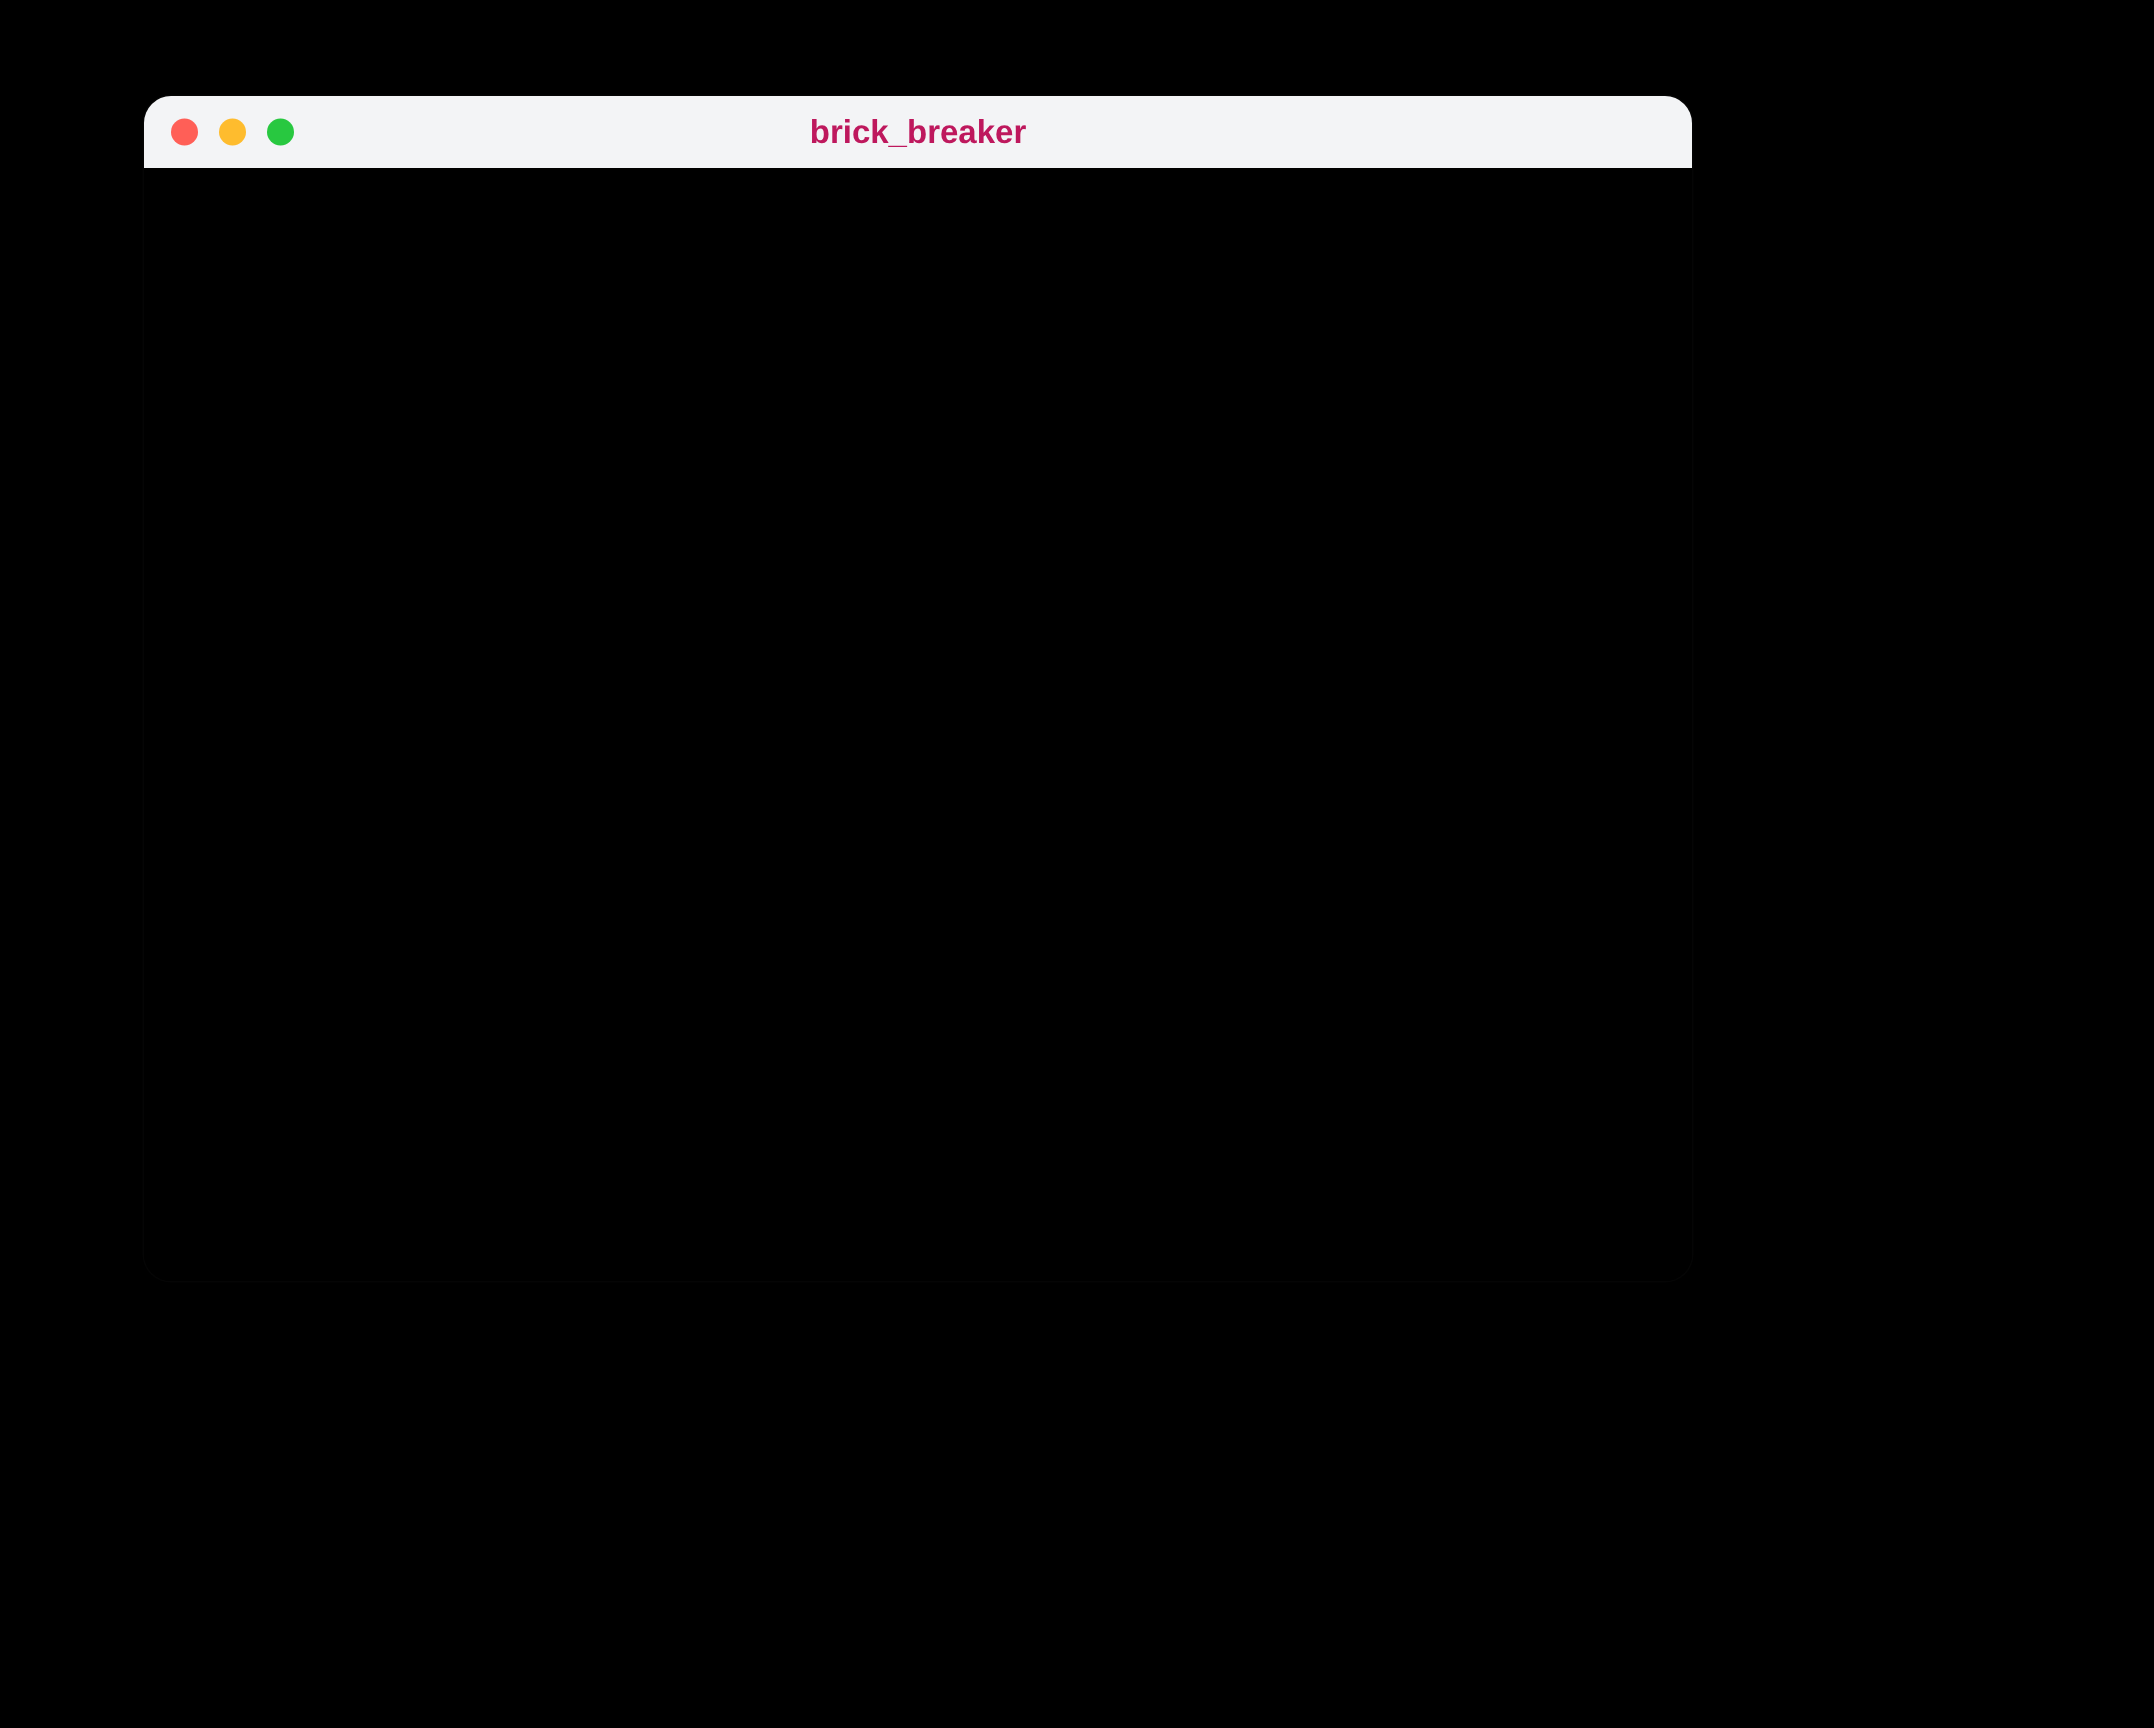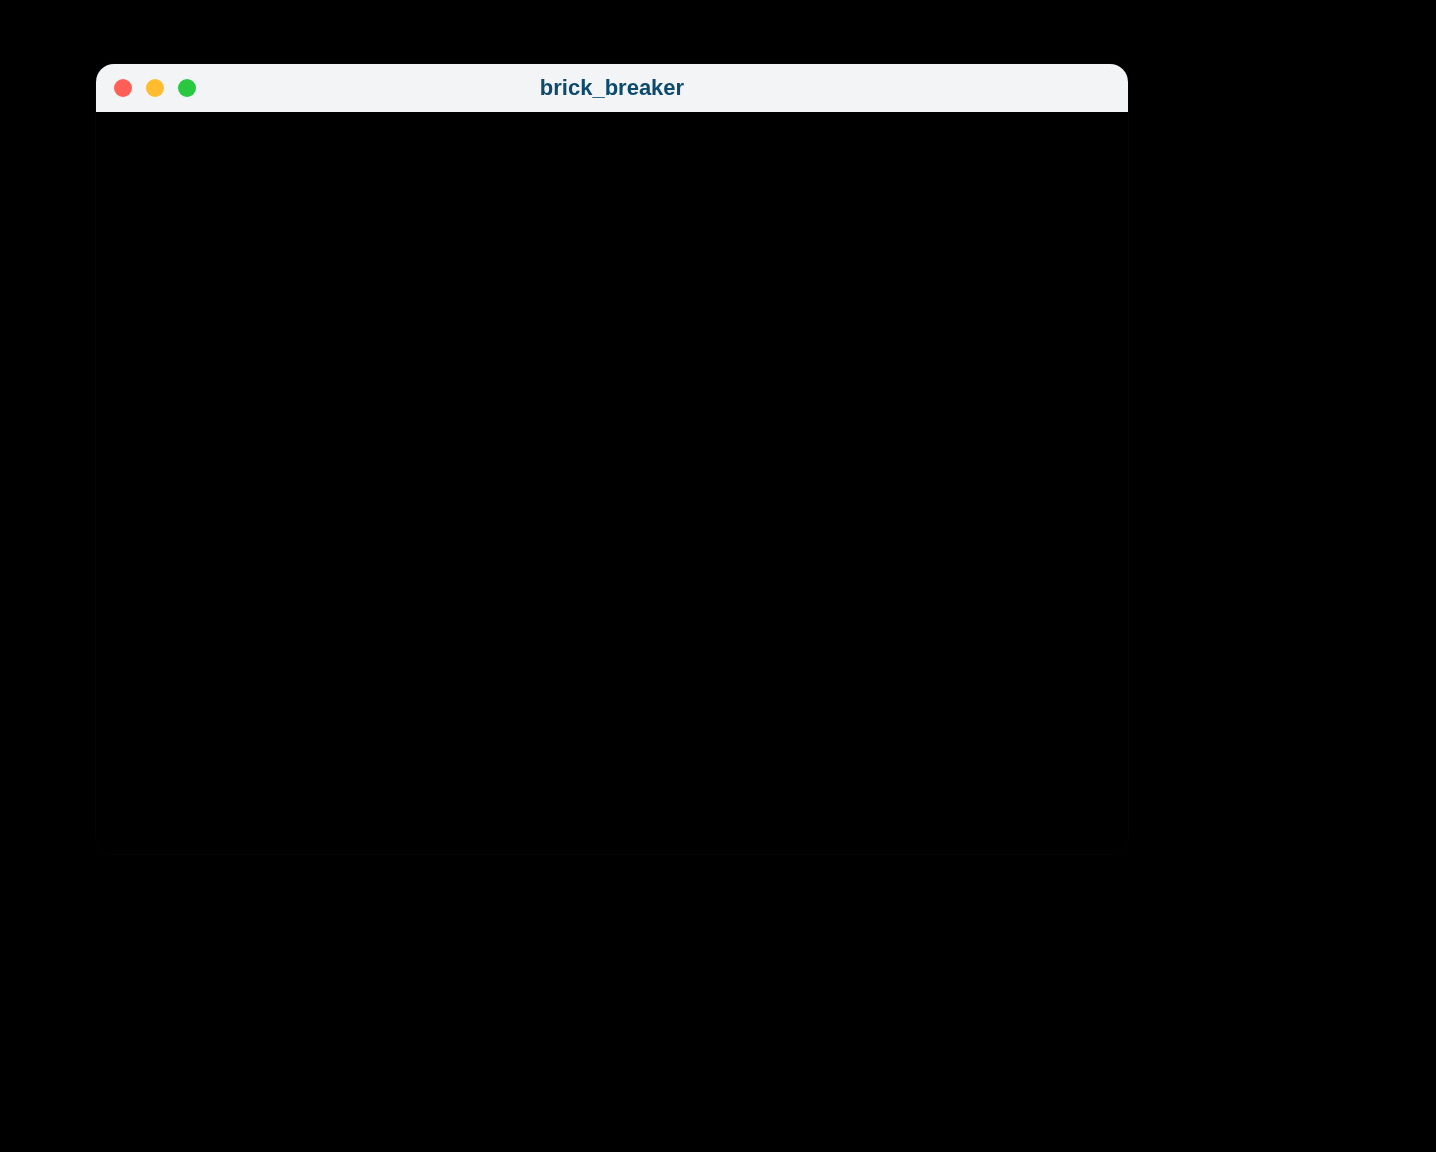--- a/index.html
+++ b/index.html
@@ -46,21 +46,21 @@
     .tl-close   { background: #ff5f57; }
     .tl-min     { background: #febc2e; }
     .tl-zoom    { background: #28c840; }
     .titlebar-title {
       position: absolute;
       left: 0;
       right: 0;
       text-align: center;
       font-size: 22px;
       font-weight: 700;
-      color: #0c4a6e;
+      color: #be185d;
       pointer-events: none;
     }
     .window-content {
       width: 100%;
       height: calc(100% - 48px);
       background: #000000;
     }
   </style>
 </head>
 <body>

